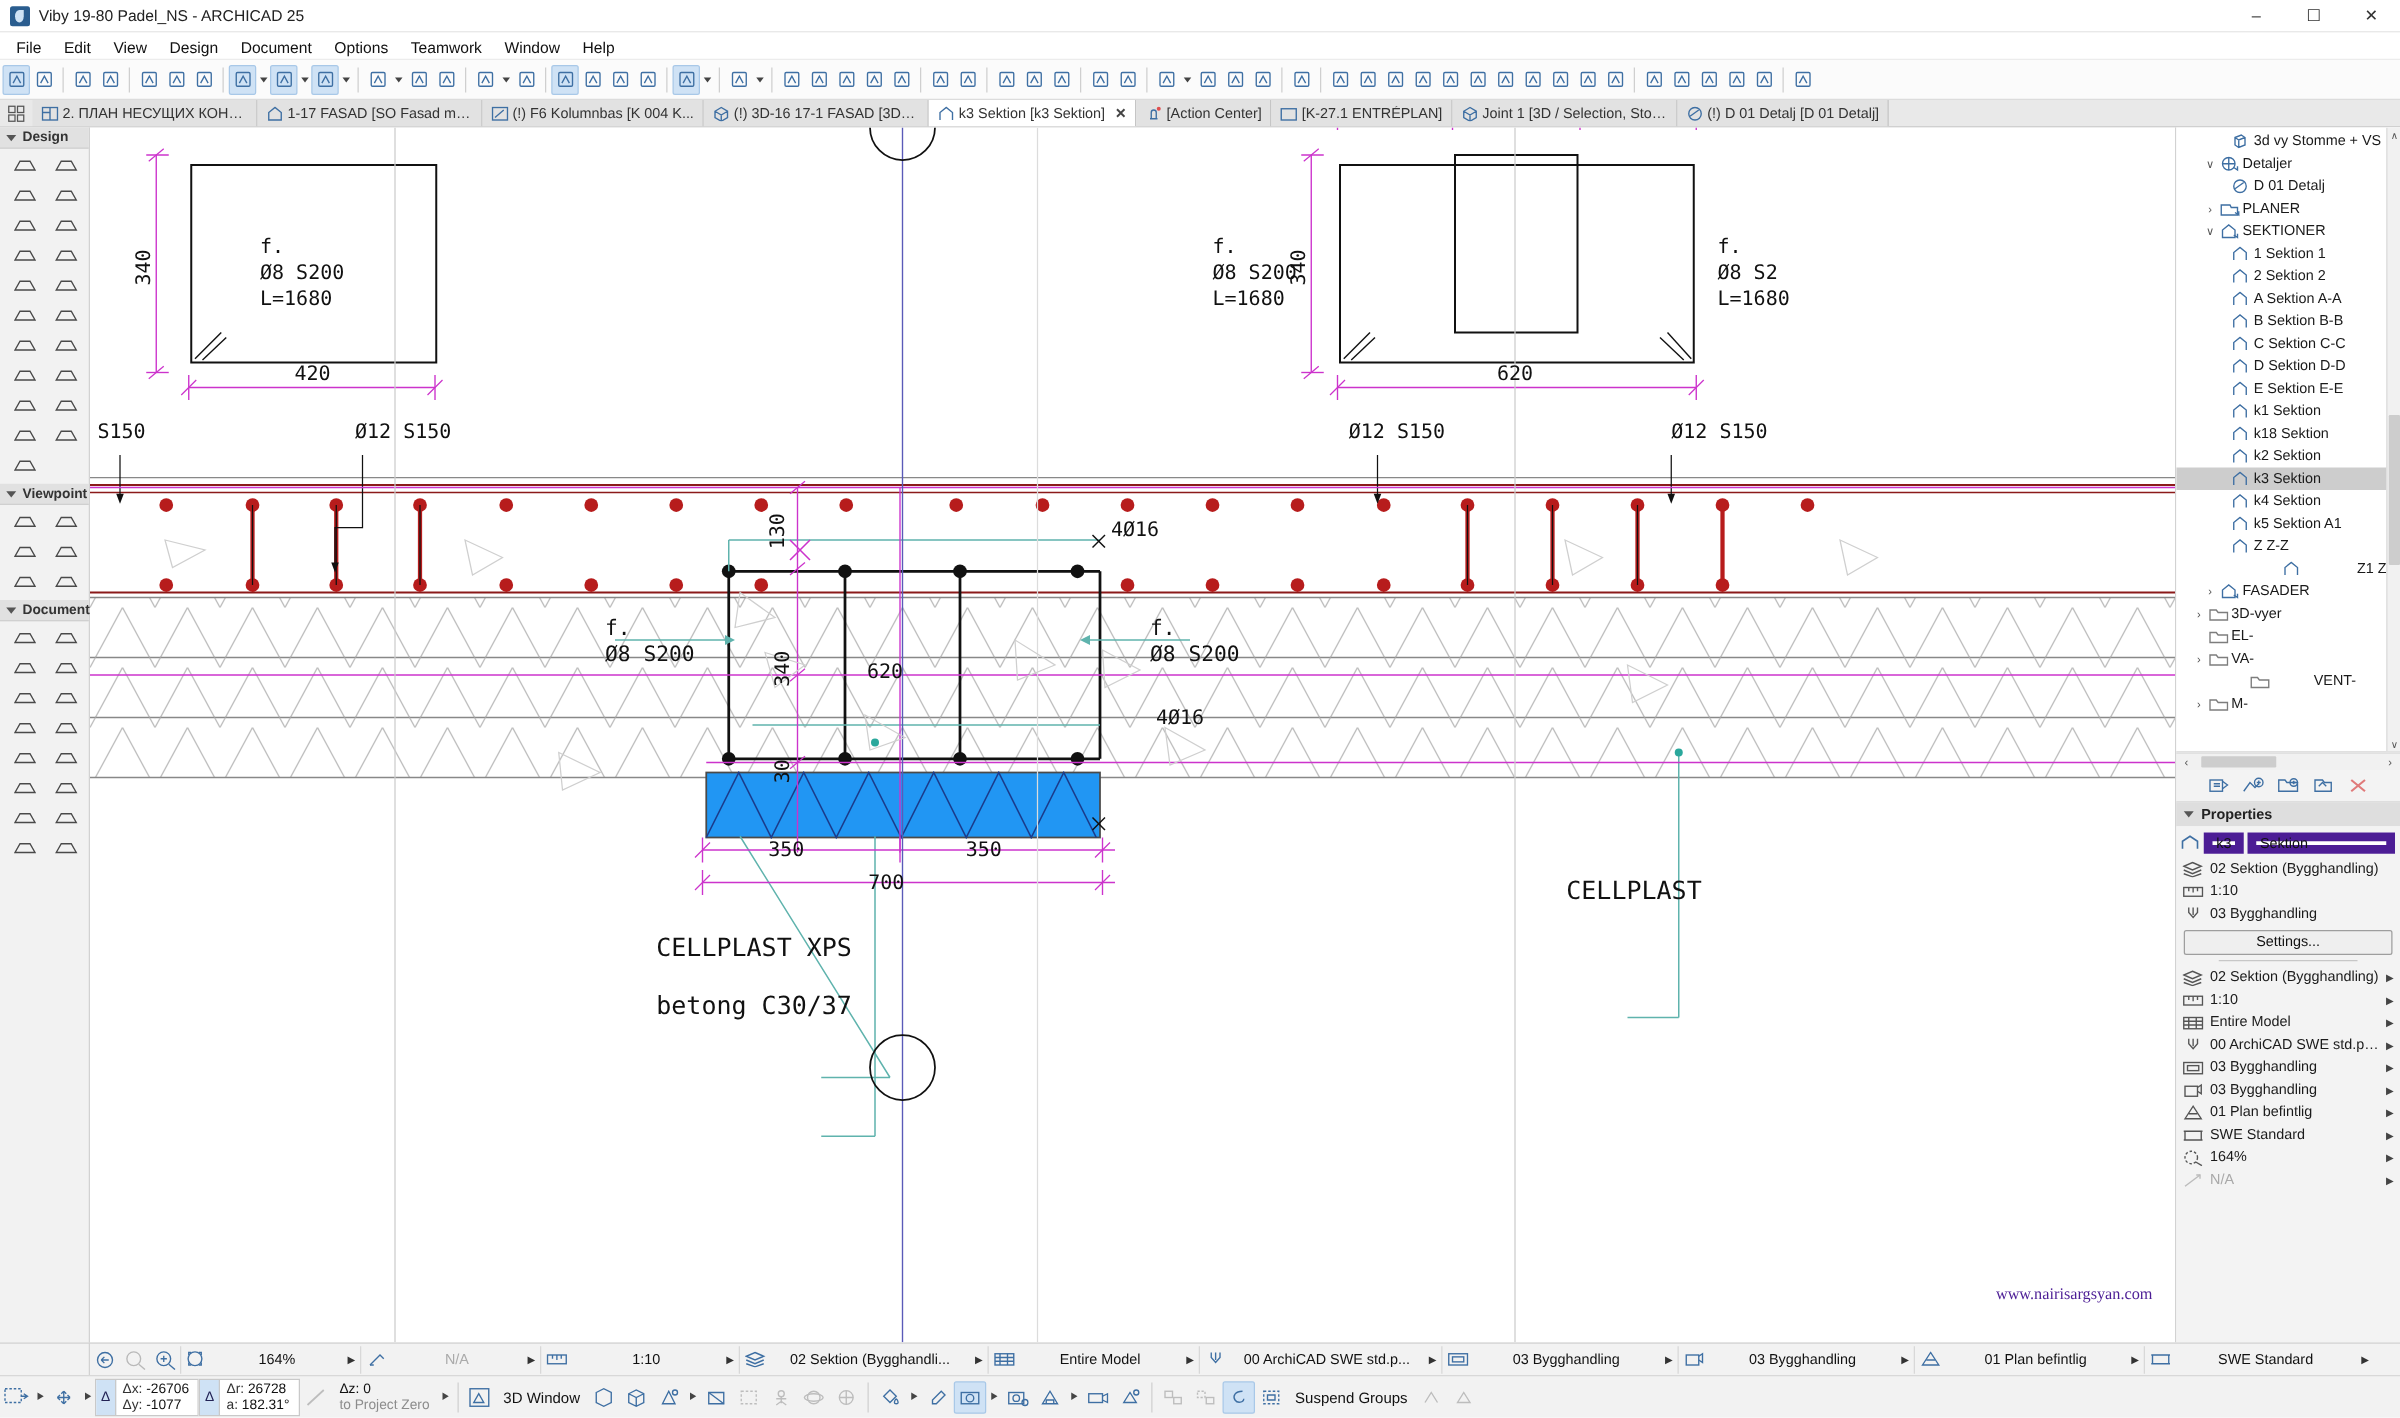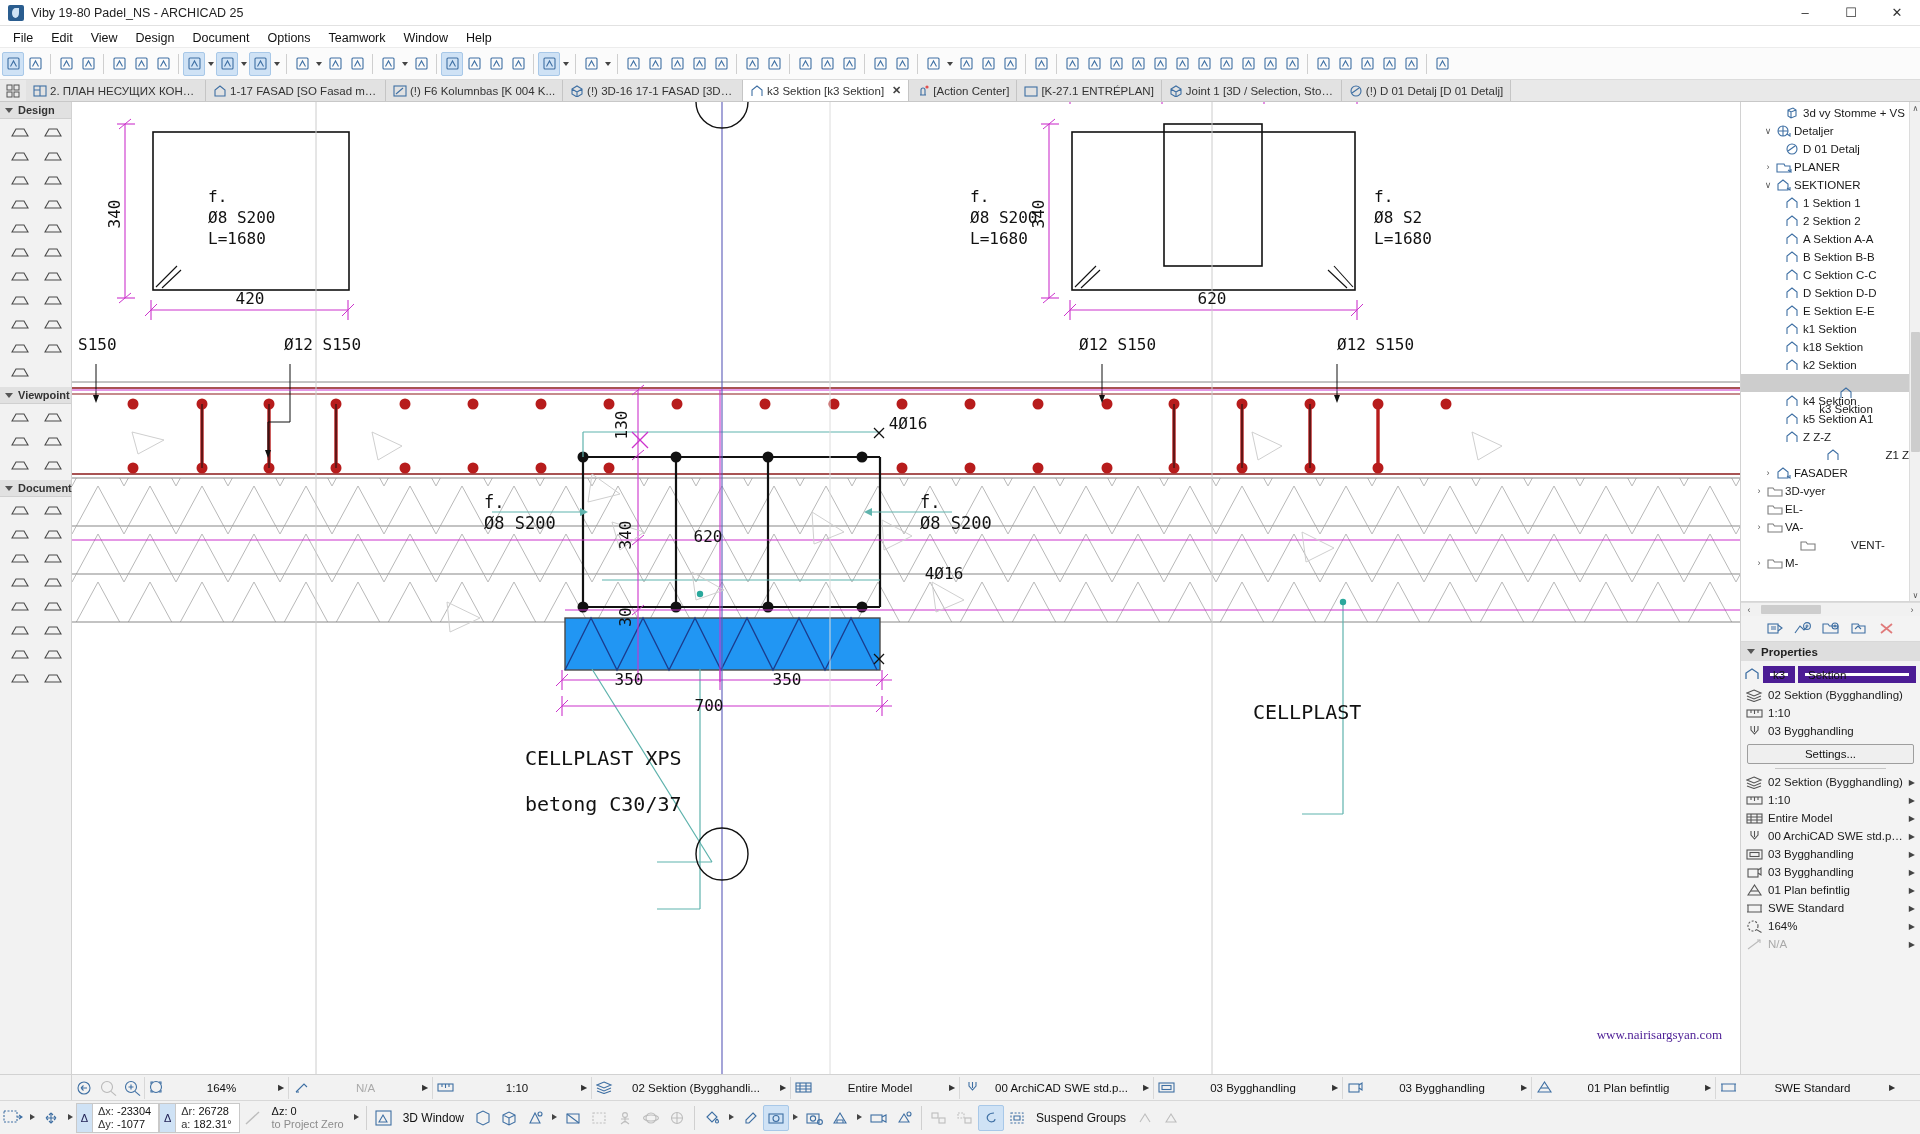--- a/index.html
+++ b/index.html
@@ -103,21 +103,21 @@
     display:flex;flex-direction:column;
   }
   .nav-tree{
     background:#ffffff;flex:none;height:500px;overflow:hidden;position:relative;
     border-bottom:1px solid #d6d6d6;
   }
   .nav-row{
     display:flex;align-items:center;height:18px;padding-left:4px;gap:3px;
     font-size:11.5px;color:#1a1a1a;white-space:nowrap;
   }
-  .nav-row.sel{background:#cdcdcd;flex-direction:column;}
+  .nav-row.sel{background:#cdcdcd;}
   .nav-exp{width:10px;height:10px;flex:none;display:flex;align-items:center;justify-content:center;
            color:#555;font-size:9px;}
   .nav-ico{width:15px;height:13px;flex:none;color:#3e6fa3;}
   .nav-ico.folder{color:#7d7d7d;}
   .nav-scroll{position:absolute;right:0;top:0;width:11px;height:100%;background:#f1f1f1;
               border-left:1px solid #dcdcdc;}
   .nav-scroll .thumb{position:absolute;left:1px;top:230px;width:9px;height:120px;background:#cdcdcd;border-radius:1px;}
   .nav-scroll .ar{position:absolute;left:0;width:11px;height:12px;display:flex;align-items:center;justify-content:center;
                   font-size:8px;color:#555;}
   .nav-hscroll{height:14px;background:#f1f1f1;border-top:1px solid #dcdcdc;display:flex;align-items:center;
@@ -1707,21 +1707,21 @@
           <path d="M9,3 v10 M4,8 h10"></path>
           <path d="M9,3 l-2,2 M9,3 l2,2 M9,13 l-2,-2 M9,13 l2,-2 M4,8 l2,-2 M4,8 l2,2 M14,8 l-2,-2 M14,8 l-2,2"></path>
         </svg>
       </div>
       <div class="bb-arrow"><svg width="8" height="8" viewBox="0 0 8 8">
           <polygon points="2,1 7,4 2,7" fill="#444"></polygon>
         </svg></div>
       <div class="coordbox">
         <div class="tag">Δ</div>
         <div class="vals">
-          <div class="vrow"><i>Δx:</i> <span>-23304</span></div>
+          <div class="vrow"><i>Δx:</i> <span>-26706</span></div>
           <div class="vrow"><i>Δy:</i> <span>-1077</span></div>
         </div>
       </div>
       <div class="coordbox">
         <div class="tag">Δ</div>
         <div class="vals">
           <div class="vrow"><i>Δr:</i> <span>26728</span></div>
           <div class="vrow"><i>a:</i> <span>182.31°</span></div>
         </div>
       </div>

